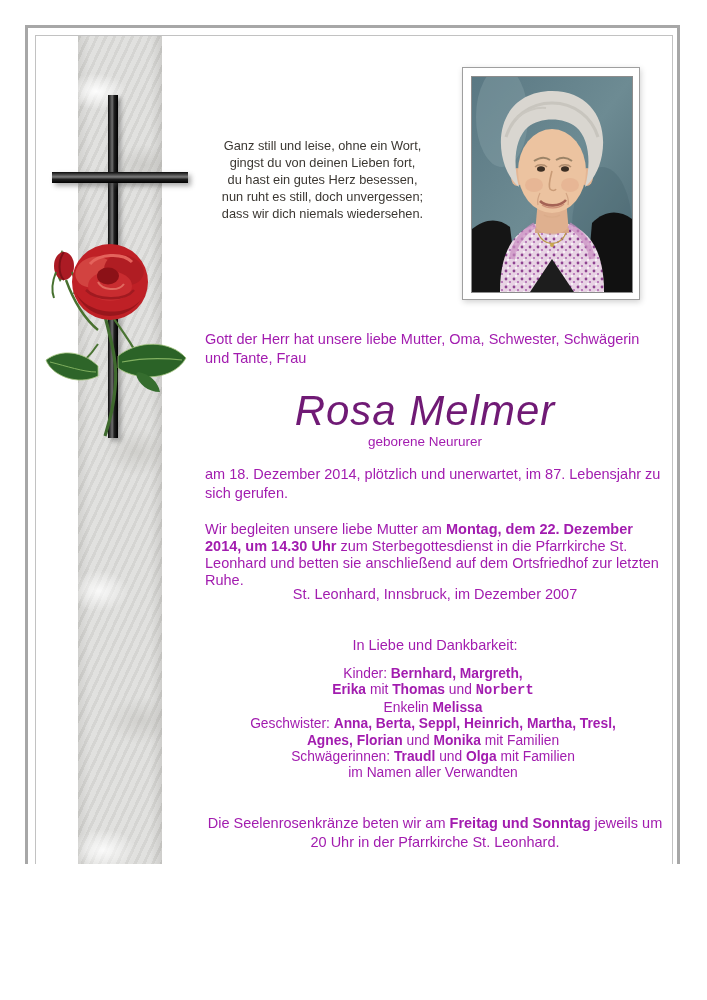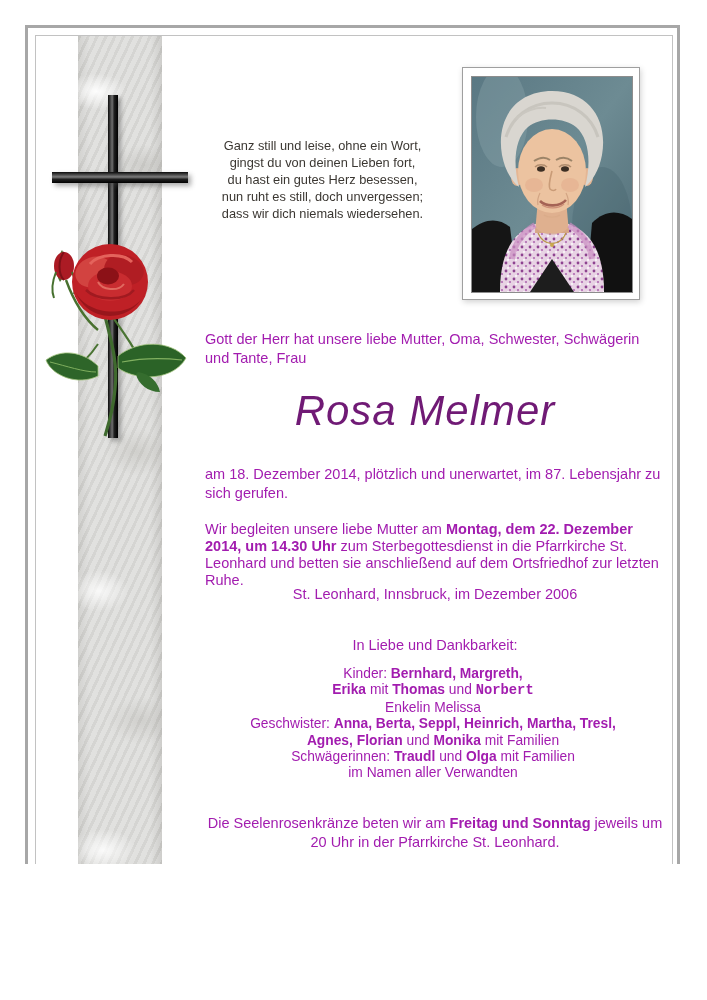--- a/index.html
+++ b/index.html
@@ -176,33 +176,34 @@
     <div>Ganz still und leise, ohne ein Wort,</div>
     <div>gingst du von deinen Lieben fort,</div>
     <div>du hast ein gutes Herz besessen,</div>
     <div>nun ruht es still, doch unvergessen;</div>
     <div>dass wir dich niemals wiedersehen.</div>
   </div>
 
   <div class="txt intro">Gott der Herr hat unsere liebe Mutter, Oma, Schwester, Schwägerin und Tante, Frau</div>
 
   <div class="txt name">Rosa Melmer</div>
+  <div class="txt maiden">geborene Neururer</div>
 
   <div class="txt death-note">am 18. Dezember 2014, plötzlich und unerwartet, im 87. Lebensjahr zu sich gerufen.</div>
 
   <div class="txt funeral"><span>Wir begleiten unsere liebe Mutter am </span><span style="font-weight: bold;">Montag, dem 22. Dezember 2014, um 14.30 Uhr</span><span> zum Sterbegottesdienst in die Pfarrkirche St. Leonhard und betten sie anschließend auf dem Ortsfriedhof zur letzten Ruhe.</span></div>
 
-  <div class="txt place-date">St. Leonhard, Innsbruck, im Dezember 2006</div>
+  <div class="txt place-date">St. Leonhard, Innsbruck, im Dezember 2007</div>
 
   <div class="txt gratitude">In Liebe und Dankbarkeit:</div>
 
   <div class="txt family">
     <div><span>Kinder: </span><span style="font-weight: bold;">Bernhard, Margreth,</span></div>
     <div><span style="font-weight: bold;">Erika</span><span> mit </span><span style="font-weight: bold;">Thomas</span><span> und </span><span style="font-weight: bold; font-family: Liberation Mono, monospace;">Norbert</span></div>
-    <div><span>Enkelin </span><span style="font-weight: normal;">Melissa</span></div>
+    <div><span>Enkelin </span><span style="font-weight: bold;">Melissa</span></div>
     <div><span>Geschwister: </span><span style="font-weight: bold;">Anna, Berta, Seppl, Heinrich, Martha, Tresl,</span></div>
     <div><span style="font-weight: bold;">Agnes, Florian</span><span> und </span><span style="font-weight: bold;">Monika</span><span> mit Familien</span></div>
     <div><span>Schwägerinnen: </span><span style="font-weight: bold;">Traudl</span><span> und </span><span style="font-weight: bold;">Olga</span><span> mit Familien</span></div>
     <div><span>im Namen aller Verwandten</span></div>
   </div>
 
   <div class="txt rosary"><span>Die Seelenrosenkränze beten wir am </span><span style="font-weight: bold;">Freitag und Sonntag</span><span> jeweils um 20 Uhr in der Pfarrkirche St. Leonhard.</span></div>
 
   <div class="footer">
     <svg width="15" height="15" viewBox="0 0 15 15">

